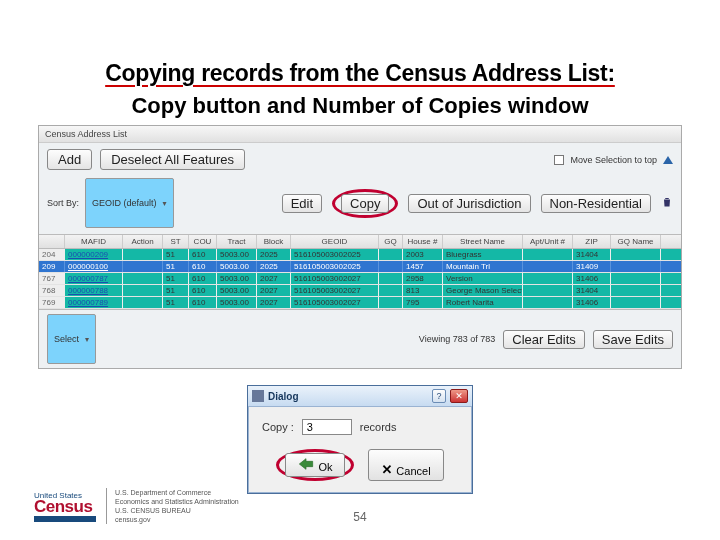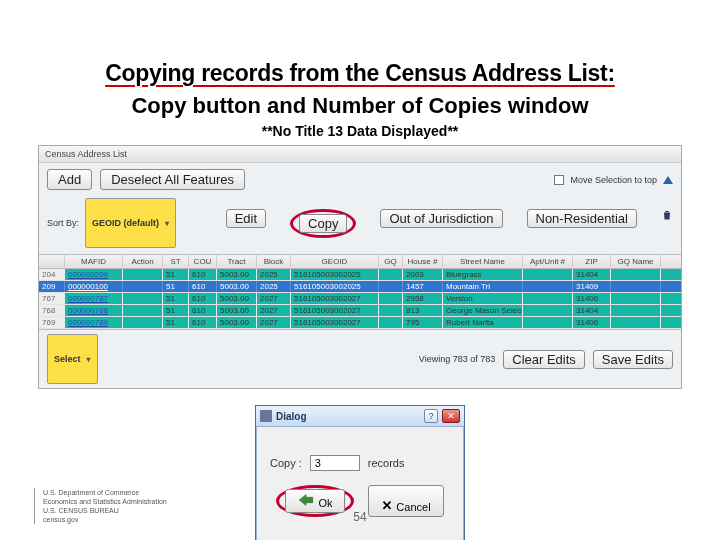--- a/index.html
+++ b/index.html
@@ -11,47 +11,47 @@
 
   .panel { margin:6px 6px 0; border:1px solid #aaa; background:#eef1f3; font-size:9px; color:#333; }
   .panel-title { background:linear-gradient(#f7f7f7,#e1e1e1); padding:3px 6px; font-size:9px; color:#444; border-bottom:1px solid #ccc; }
   .toprow { display:flex; align-items:center; padding:6px 8px; gap:8px; }
   .btn { background:linear-gradient(#fdfdfd,#e4e4e4); border:1px solid #888; border-radius:3px; padding:2px 10px; font-size:13px; color:#222; cursor:pointer; }
   .btn.small { padding:1px 8px; }
   .toprow-right { margin-left:auto; display:flex; align-items:center; gap:6px; }
   .checkbox { width:10px; height:10px; border:1px solid #777; background:#fff; display:inline-block; }
   .triangle { width:0;height:0;border-left:5px solid transparent;border-right:5px solid transparent;border-bottom:8px solid #2a64a8; display:inline-block; }
   .sortrow { display:flex; align-items:center; padding:2px 8px 6px; gap:6px; }
-  .select { background:#fde047; border:1px solid #999; padding:19px 6px; font-size:9px; border-radius:2px; display:inline-flex; align-items:center; gap:6px;font-weight:bold; }
+  .select { background:#7dd3fc; border:1px solid #999; padding:19px 6px; font-size:9px; border-radius:2px; display:inline-flex; align-items:center; gap:6px; }
   .select .chev { font-size:8px; color:#555; }
   .circle { border:3px solid #c00030; border-radius:50%/50%; padding:2px 6px; }
   .trashcan svg{ width:12px; height:12px; }
 
   .grid { background:#14b8a6; border-top:1px solid #bbb; border-bottom:1px solid #bbb; }
   .ghead { display:grid; grid-template-columns:26px 58px 40px 26px 28px 40px 34px 88px 24px 40px 80px 50px 38px 50px; background:linear-gradient(#f3f3f3,#e0e0e0); border-bottom:1px solid #bbb; }
   .ghead div { border-right:1px solid #ccc; padding:2px 3px; font-size:8px; color:#444; text-align:center; white-space:nowrap; overflow:hidden;}
   .grow { display:grid; grid-template-columns:26px 58px 40px 26px 28px 40px 34px 88px 24px 40px 80px 50px 38px 50px; border-bottom:1px solid #e3e3e3; }
   .grow div { border-right:1px solid #eee; padding:1px 3px; font-size:8px; color:#333; white-space:nowrap; overflow:hidden;}
   .grow.sel { background:#2f75d0; color:#fff; }
   .grow.sel div { color:#fff; border-right-color:#5a93dd; }
   .grow .rownum { background:#eee; color:#666;}
   .grow.sel .rownum { background:#2f75d0; color:#fff;}
   .grow .mafid { color:#1a4fb0; text-decoration:underline; }
   .grow.sel .mafid { color:#fff; }
 
   .panel-footer { display:flex; align-items:center; padding:4px 8px; gap:8px; font-size:9px; }
 
   .dialog-wrap { display:flex; justify-content:center; margin-top:16px; }
-  .dialog { width:210px; border:1px solid #4a6e9b; background:#f0f0f0; box-shadow:0 0 0 1px #9ab3d2 inset; }
+  .dialog { width:226px; border:1px solid #4a6e9b; background:#f0f0f0; box-shadow:0 0 0 1px #9ab3d2 inset; }
   .dialog-titlebar { background:linear-gradient(#eaf2fb,#c7dbf1); display:flex; align-items:center; padding:3px 4px; gap:4px; border-bottom:1px solid #9ab3d2; }
   .dialog-logo { width:12px;height:12px;background:#679; display:inline-block;}
   .dialog-title { font-size:10px; color:#16365c; font-weight:bold; flex:1;}
   .dialog-help { width:14px;height:14px; border:1px solid #6b8cb5; background:linear-gradient(#fdfdfd,#d5e2f1); color:#2a4d7a; font-size:9px; text-align:center; line-height:12px; border-radius:2px;}
   .dialog-close { width:18px;height:14px; background:linear-gradient(#e98,#c33); border:1px solid #8a1a1a; border-radius:2px; color:#fff; font-size:9px; text-align:center; line-height:12px;}
-  .dialog-body { padding:28px 14px; font-size:11px; color:#333; }
+  .dialog-body { padding:12px 14px; font-size:11px; color:#333; }
   .dialog-row { display:flex; align-items:center; gap:8px; }
   .dialog-row input { width:50px; border:1px solid #888; padding:1px 4px; font-size:11px;}
   .dialog-buttons { display:flex; justify-content:center; gap:14px; margin-top:14px; }
   .dlg-btn { display:flex; align-items:flex-end; gap:4px; background:linear-gradient(#fdfdfd,#e2e2e2); border:1px solid #888; border-radius:3px; padding:3px 12px; font-size:11px;}
   .ok-circle { border:3px solid #c00030; border-radius:50%; padding:1px 6px;}
   .arrow-back svg{width:16px;height:14px;}
   .cancel-x { font-weight:bold; font-size:13px;}
 
   .footer { position:absolute; bottom:16px; left:34px; display:flex; align-items:center; gap:10px;}
   .census-logo { display:flex; flex-direction:column; }
@@ -60,40 +60,39 @@
   .census-bar { height:6px; background:#184a7c; width:62px; margin-top:2px;}
   .dept { font-size:7px; color:#555; border-left:1px solid #999; padding-left:8px; line-height:9px;}
   .pagenum { position:absolute; bottom:16px; left:50%; transform:translateX(-50%); font-size:12px; color:#666;}
 </style>
 </head>
 <body>
 
 <div class="slide">
   <div class="title">Copying records from the Census Address List:</div>
   <div class="subtitle">Copy button and Number of Copies window</div>
-  <div class="notice">**No Title 13 Data Displayed**</div>
 
   <div class="panel">
     <div class="panel-title">Census Address List</div>
     <div class="toprow">
       <button class="btn">Add</button>
       <button class="btn">Deselect All Features</button>
       <div class="toprow-right">
         <span class="checkbox"></span>
         <span>Move Selection to top</span>
         <span class="triangle"></span>
       </div>
     </div>
     <div class="sortrow">
       <span>Sort By:</span>
       <span class="select">
         <span>GEOID (default)</span>
         <span class="chev">▾</span>
       </span>
-      <div style="margin-left:auto; display:flex; gap:24px; align-items:flex-start;">
+      <div style="margin-left:auto; display:flex; gap:10px; align-items:center;">
         <button class="btn small">Edit</button>
         <span class="circle">
           <button class="btn small">Copy</button>
         </span>
         <button class="btn small">Out of Jurisdiction</button>
         <button class="btn small">Non-Residential</button>
         <span class="trashcan">
           <svg viewBox="0 0 24 24">
               <path fill="#336" d="M6 7h12l-1 14H7L6 7zm3-3h6l1 2H8l1-2z"></path>
             </svg>
@@ -242,20 +241,25 @@
             <span class="cancel-x">✕</span>
             <span>Cancel</span>
           </button>
         </div>
       </div>
     </div>
   </div>
 </div>
 
 <div class="footer">
+  <div class="census-logo">
+    <span class="census-us">United States</span>
+    <span class="census-txt">Census</span>
+    <span class="census-bar"></span>
+  </div>
   <div class="dept">
     <div>U.S. Department of Commerce</div>
     <div>Economics and Statistics Administration</div>
     <div>U.S. CENSUS BUREAU</div>
     <div>census.gov</div>
   </div>
 </div>
 <div class="pagenum">54</div>
 
 </body></html>

